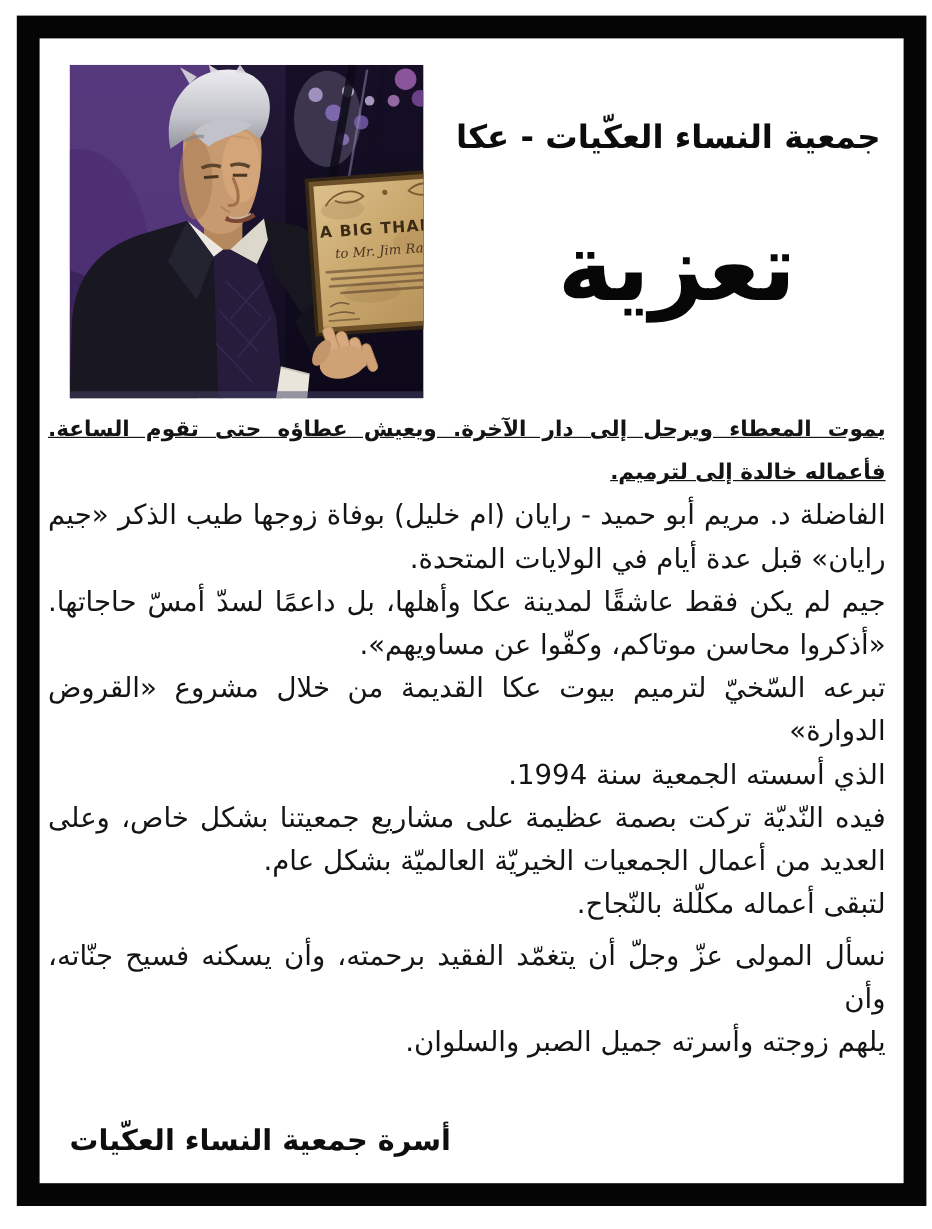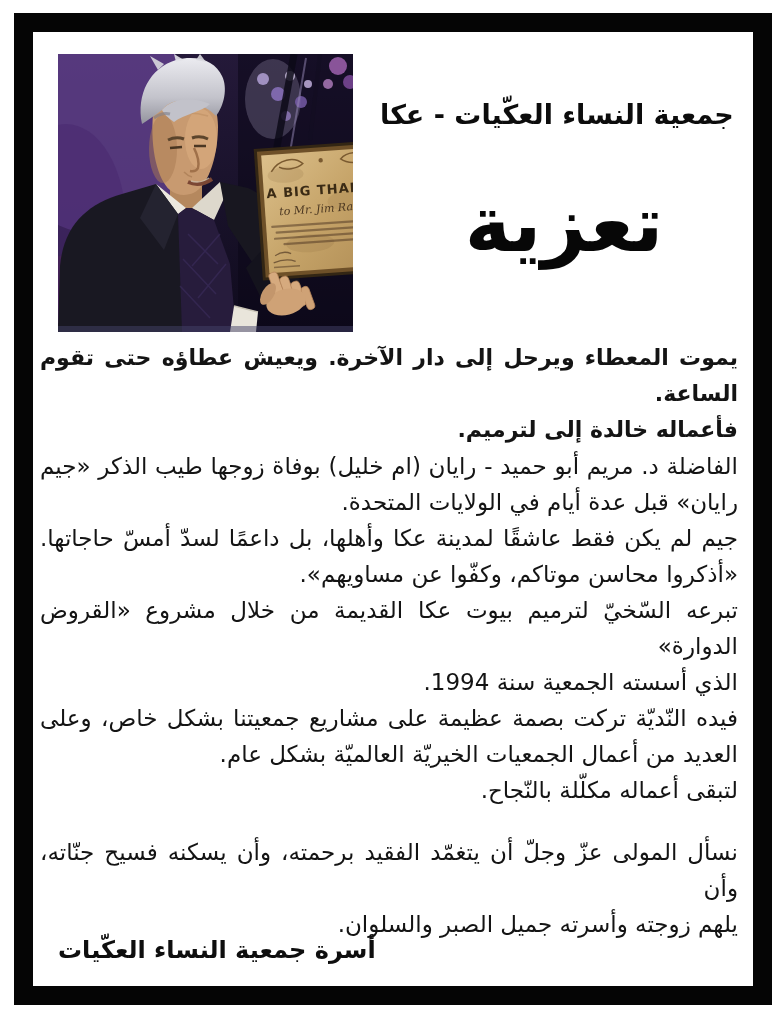--- a/index.html
+++ b/index.html
@@ -27,22 +27,22 @@
     text-align:center; direction:rtl;
     font-size:78px; font-weight:bold; color:#070707; line-height:1.3;margin-top:22px;
   }
   .body-text {
     position:absolute; left:40px; top:340px; width:698px;
     direction:rtl; color:#141414; font-size:23px;
   }
   .ln { line-height:36px; min-height:36px; }
   .ln.just { text-align:justify; text-align-last:justify; text-justify:inter-word; }
   .ln.right { text-align:right; }
-  .ln.b { font-weight:bold; font-size:22px; }
-  .ln.gap1 { margin-top:26px; }
+  .ln.b { font-weight:bold; font-size:18px;text-decoration:underline; }
+  .ln.gap1 { margin-top:7px; }
   .signature {
     position:absolute; left:58px; top:936px;
     direction:rtl; font-size:24px; font-weight:bold; color:#0e0e0e;
     text-align:center;
   }
 </style>
 </head>
 <body>
 
 <div class="page">

